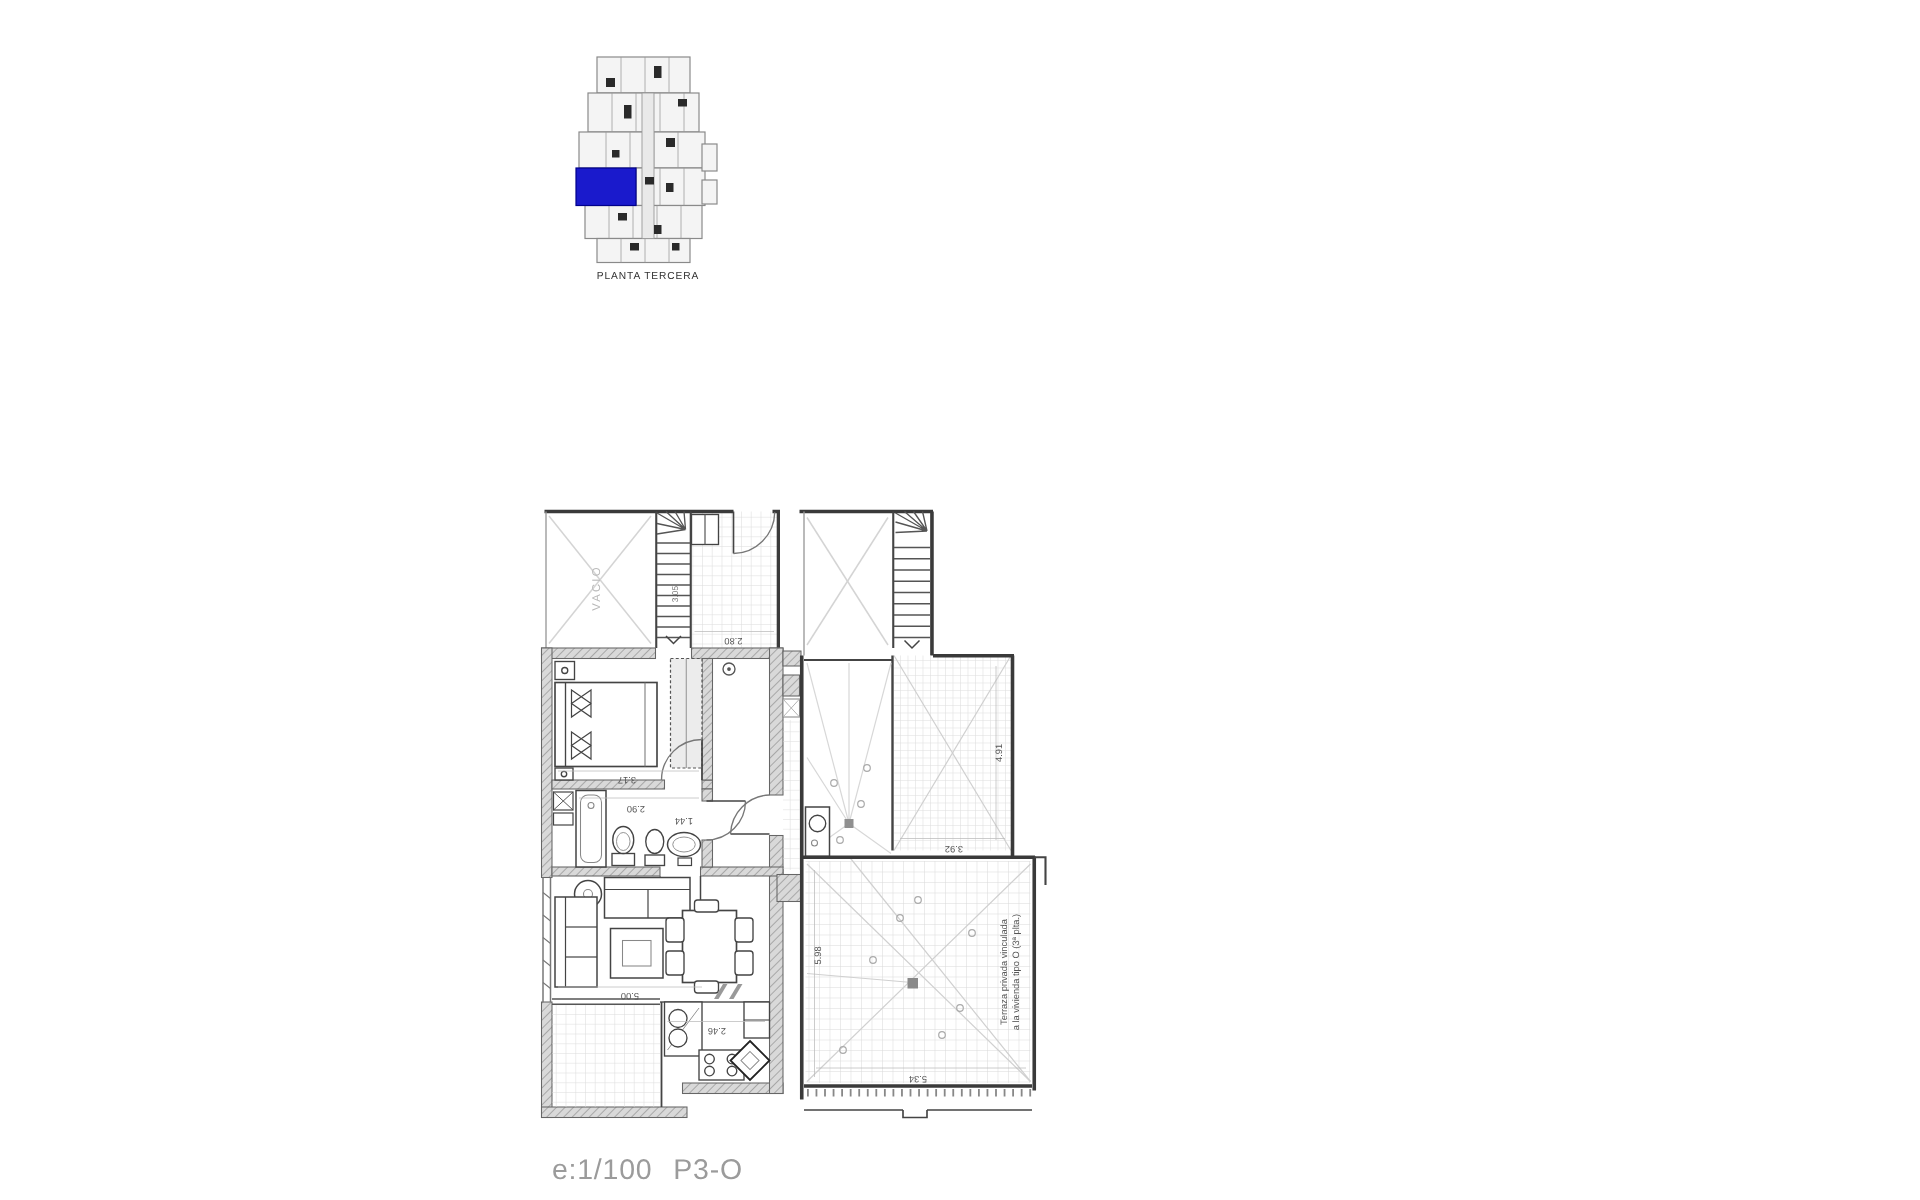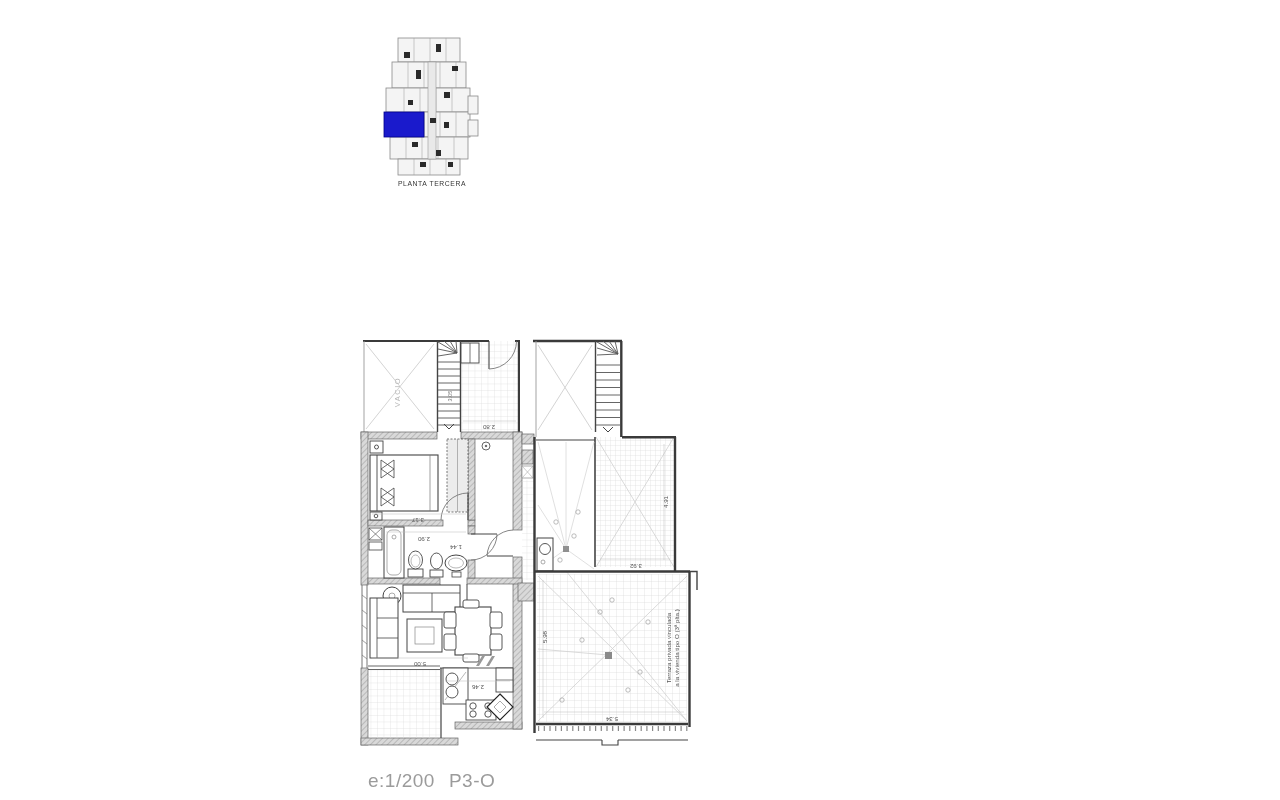--- a/index.html
+++ b/index.html
@@ -371,15 +371,15 @@
       <line x1="544" y1="712" x2="684" y2="712" stroke="#bbb" stroke-width="0.5"></line>
       <text transform="translate(612,717) rotate(180)" text-anchor="middle" class="dim">5.34</text>
 
       <text transform="translate(671,648) rotate(-90)" text-anchor="middle" class="note">Terraza privada vinculada</text>
       <text transform="translate(679,648) rotate(-90)" text-anchor="middle" class="note">a la vivienda tipo O (3ª plta.)</text>
     </g>
   </g>
 </svg>
 
 <div class="footer">
-  <span>e:1/200</span><span class="gap"></span><span>P3-O</span>
+  <span>e:1/100</span><span class="gap"></span><span>P3-O</span>
 </div>
 </div>
 
 </body></html>

